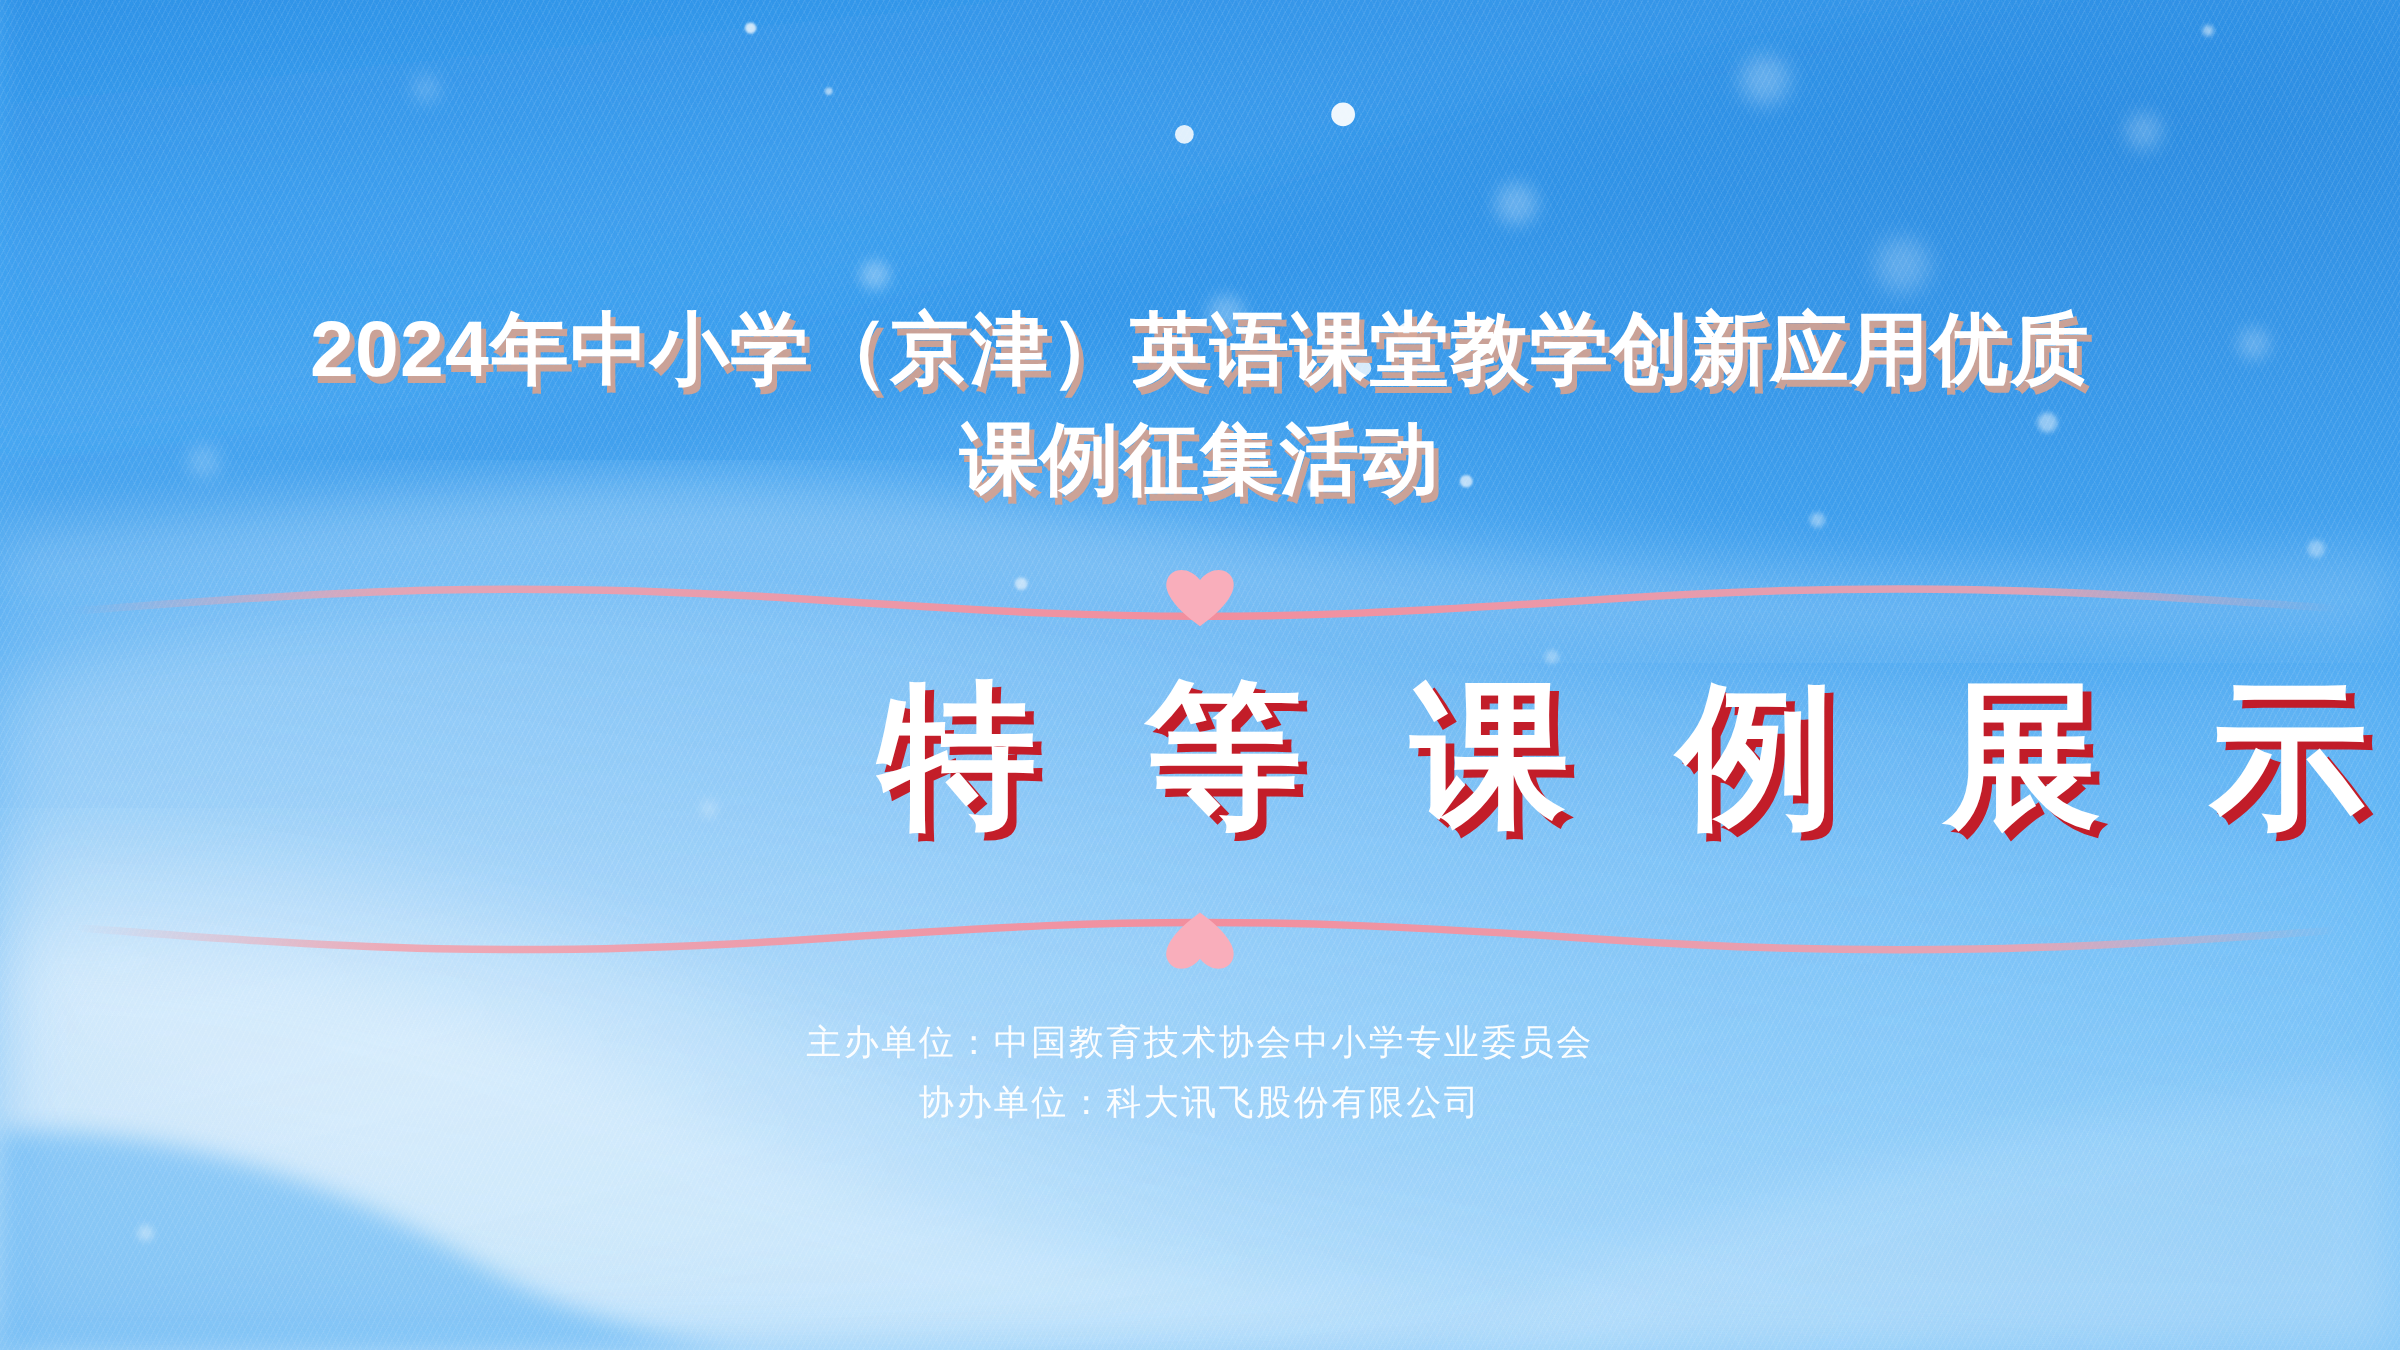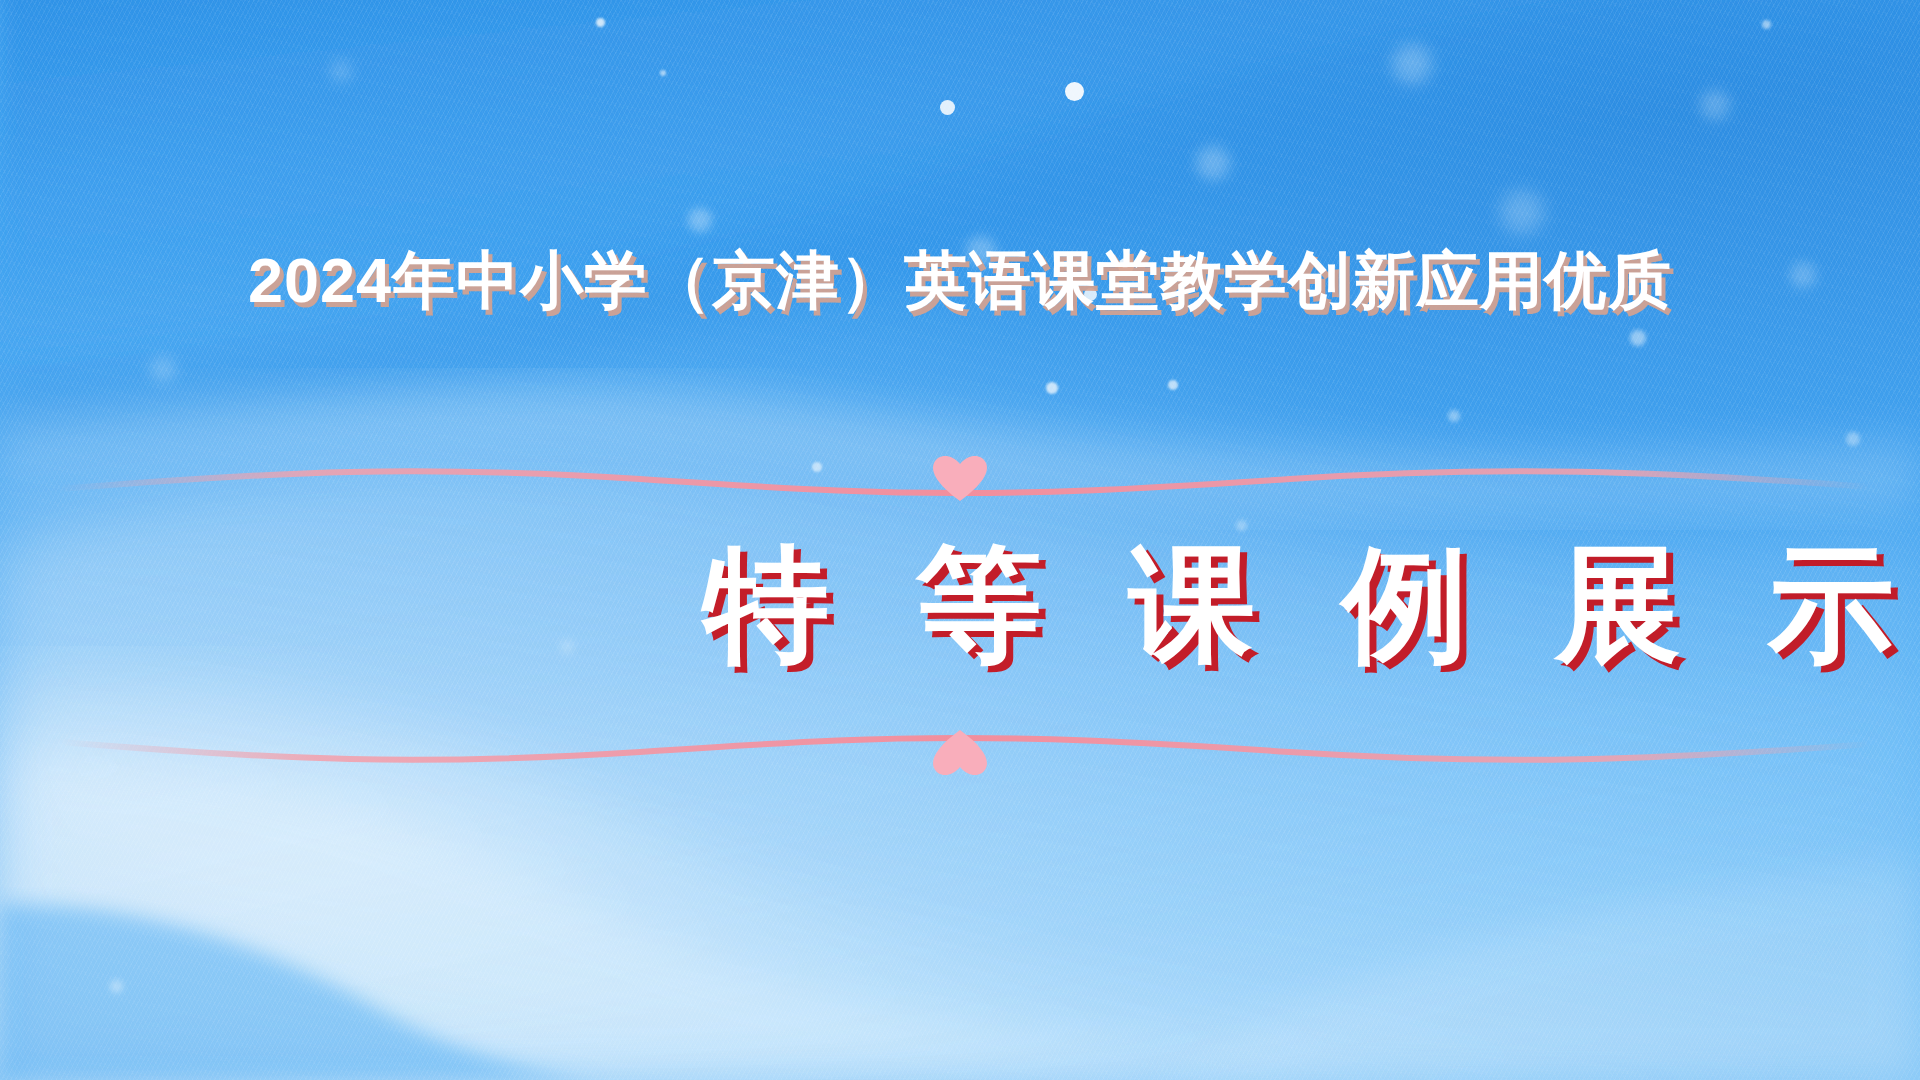--- a/index.html
+++ b/index.html
@@ -196,20 +196,21 @@
     <div class="dot" style="left:330px;top:60px;width:22px;height:22px;opacity:.18;filter:blur(7px);"></div>
     <div class="dot" style="left:560px;top:640px;width:14px;height:14px;opacity:.22;filter:blur(4px);"></div>
     <div class="dot" style="left:110px;top:980px;width:13px;height:13px;opacity:.35;filter:blur(3px);"></div>
     <div class="dot" style="left:1762px;top:20px;width:9px;height:9px;opacity:.50;filter:blur(1.5px);"></div>
   </div>
 
   <div class="content">
 
     <div class="title-block">
       <div class="title-line">2024年中小学（京津）英语课堂教学创新应用优质</div>
+      <div class="title-line">课例征集活动</div>
     </div>
 
     <div class="divider" id="divider-top">
       <svg viewBox="0 0 1920 70" preserveAspectRatio="none" xmlns="http://www.w3.org/2000/svg">
         <defs>
           <linearGradient id="pinkFade" x1="0" y1="0" x2="1" y2="0">
             <stop offset="0%" stop-color="#f4a0ab" stop-opacity="0"></stop>
             <stop offset="14%" stop-color="#f4a0ab" stop-opacity="0.85"></stop>
             <stop offset="50%" stop-color="#f28e9d" stop-opacity="1"></stop>
             <stop offset="86%" stop-color="#f4a0ab" stop-opacity="0.85"></stop>
@@ -227,15 +228,19 @@
 
     <div class="divider" id="divider-bottom">
       <svg viewBox="0 0 1920 70" preserveAspectRatio="none" xmlns="http://www.w3.org/2000/svg">
         <path d="M60,30 C 280,48 420,54 640,40 C 820,28 880,26 960,26 C 1040,26 1110,28 1290,40 C 1500,54 1660,48 1870,32" fill="none" stroke="url(#pinkFade)" stroke-width="6" stroke-linecap="round"></path>
         <g>
           <path d="M960,18 C 982,34 990,47 986,56 C 982,65 969,66 960,55 C 951,66 938,65 934,56 C 930,47 938,34 960,18 Z" fill="#f9aebb"></path>
         </g>
       </svg>
     </div>
 
+    <div class="footer">
+      <div class="footer-line">主办单位：中国教育技术协会中小学专业委员会</div>
+      <div class="footer-line">协办单位：科大讯飞股份有限公司</div>
+    </div>
 
   </div>
 </div>
 
 </body></html>

